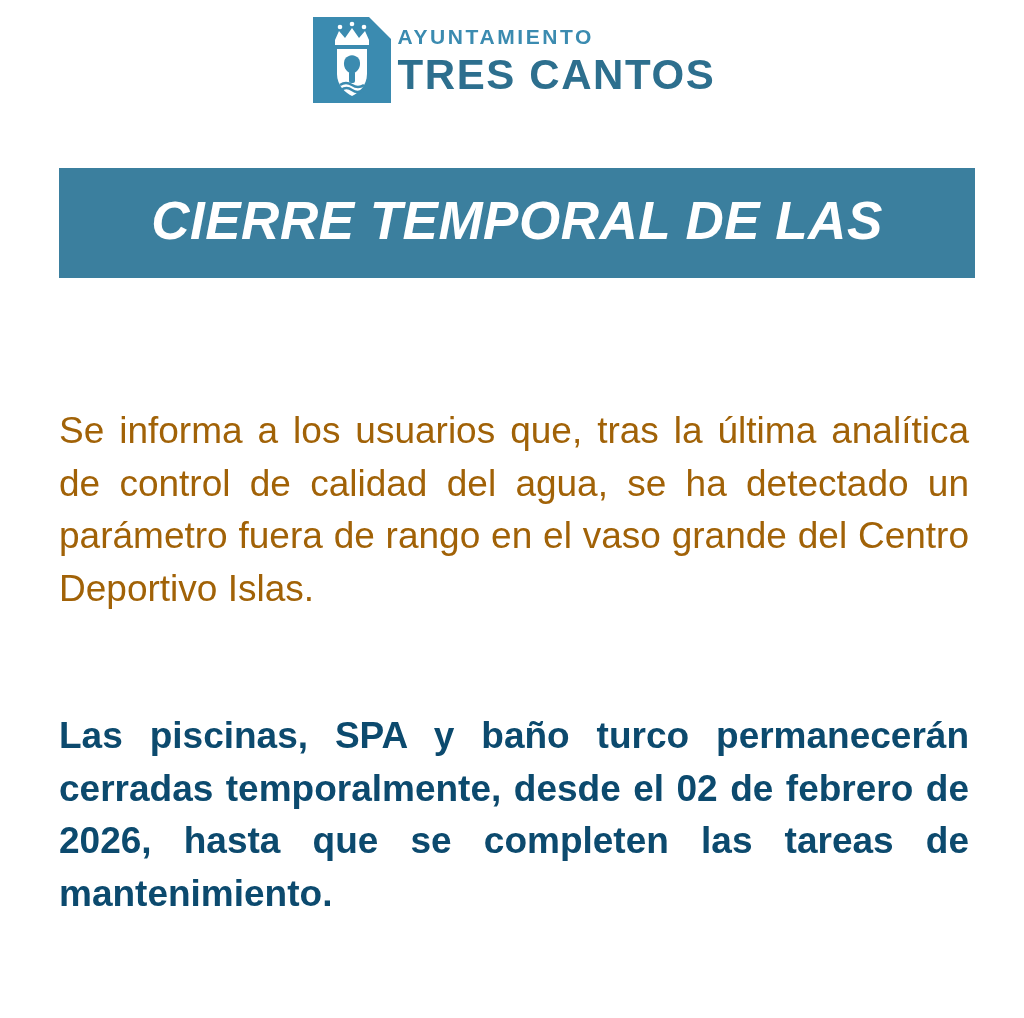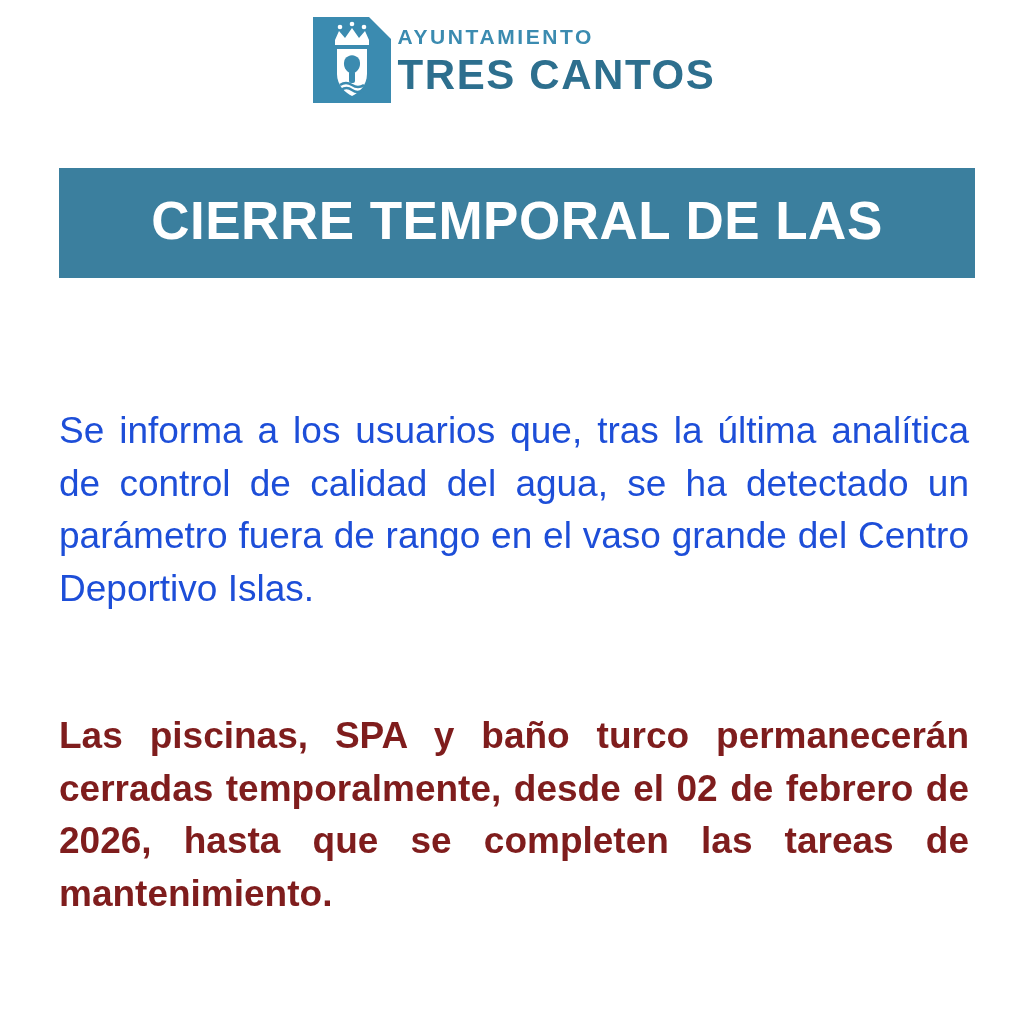--- a/index.html
+++ b/index.html
@@ -67,50 +67,51 @@
   
   .title-band {
     position: absolute;
     left: 59px;
     top: 168px;
     width: 916px;
     background: #3b7f9e;
     padding: 18px 24px 22px 24px;
     box-sizing: border-box;
     text-align: center;
+    font-style: italic;
   }
   .title-band .line {
     color: #ffffff;
     font-size: 53px;
     font-weight: bold;
     letter-spacing: 0.5px;
     line-height: 1.32;
     white-space: nowrap;
   }
 
   
   .body-wrap {
     position: absolute;
     left: 59px;
     top: 405px;
     width: 910px;
   }
   .para {
-    color: #1d4ed8;
+    color: #a16207;
     font-size: 37px;
     line-height: 1.42;
     text-align: justify;
     text-align-last: left;
     margin: 0;
   }
   .para.regular {
     font-weight: normal;
   }
   .para.bold {
-    color: #7f1d1d;
+    color: #0c4a6e;
     font-weight: bold;
     margin-top: 95px;
   }
 </style>
 </head>
 <body>
 
 <div class="poster">
 
   <div class="header">

